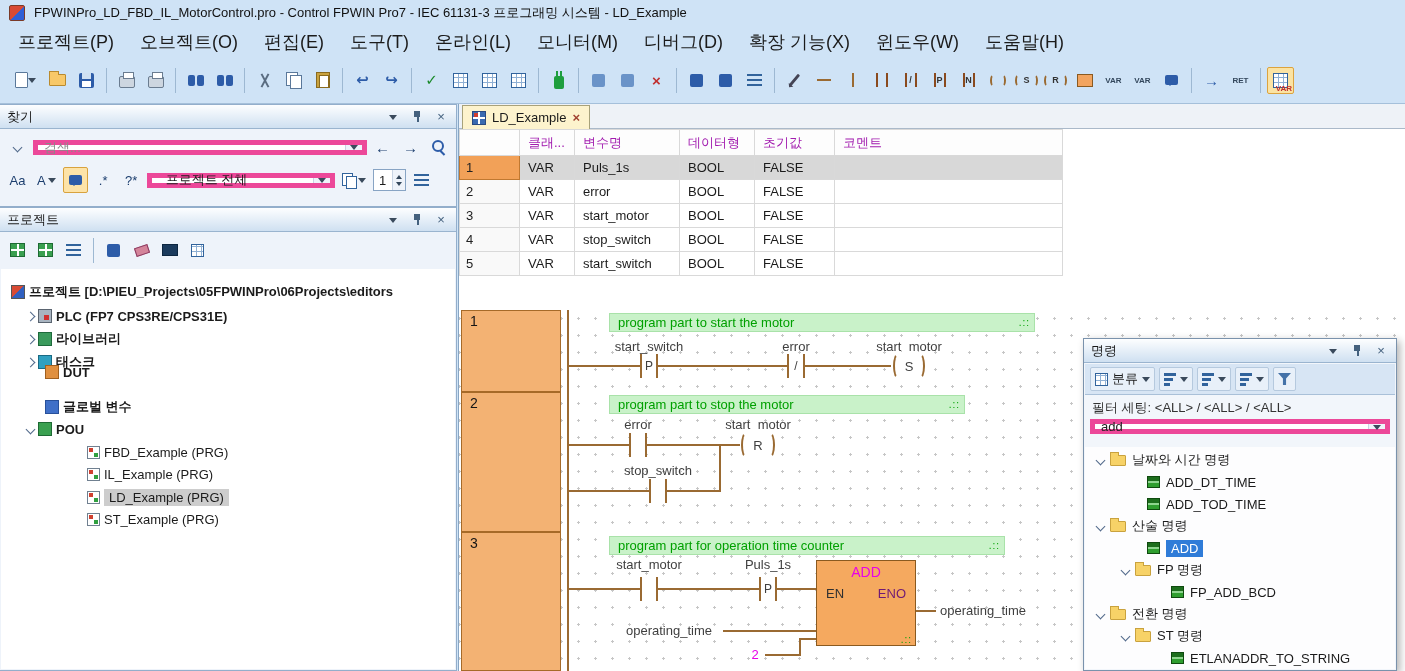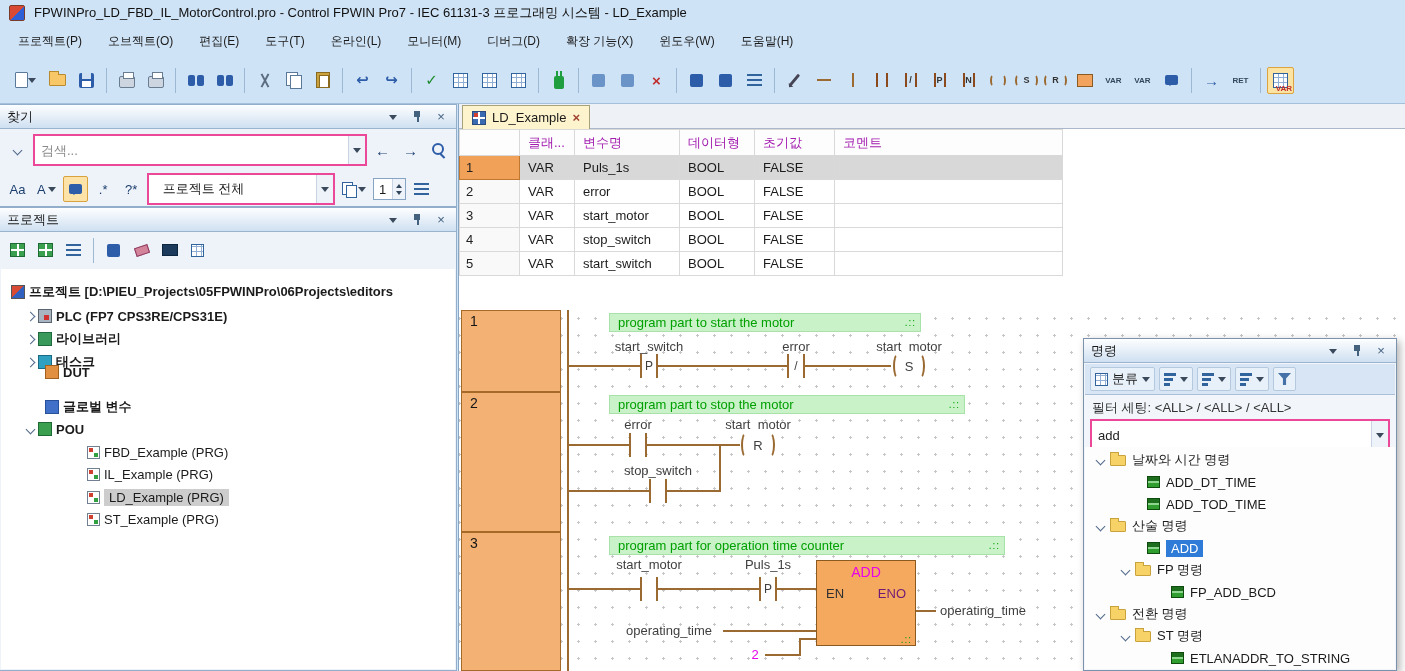--- a/index.html
+++ b/index.html
@@ -5,21 +5,21 @@
 *{box-sizing:border-box;margin:0;padding:0}
 html,body{width:1405px;height:671px}
 body{font-family:"Liberation Sans","DejaVu Sans",sans-serif;font-size:13px;color:#1b1b1b;background:#cfe3f6;position:relative;overflow:hidden}
 .abs{position:absolute}
 
 
 .titlebar{left:0;top:0;width:1405px;height:26px;display:flex;align-items:center;gap:9px;padding-left:9px}
 .appicon{width:16px;height:16px;border:1px solid #7a3a28;border-radius:2px;background:linear-gradient(135deg,#d84a34 0 50%,#2f5fd6 50% 100%);flex:none}
 .title-text{font-size:13px;color:#111}
 .menubar{left:0;top:26px;width:1405px;height:31px;display:flex;align-items:center;padding-left:5px}
-.mi{padding:5px 13px;font-size:12px;cursor:default;white-space:nowrap}
+.mi{padding:5px 13px;font-size:18px;cursor:default;white-space:nowrap}
 .toolbar{left:0;top:57px;width:1405px;height:47px;display:flex;align-items:center;gap:2px;padding:0 8px;border-bottom:1px solid #a5c0da}
 .tb{width:27px;height:27px;display:flex;align-items:center;justify-content:center;border-radius:2px;position:relative;font-size:15px;flex:none}
 .tb.wide{width:34px}
 .tb.sel{background:#fbe3a3;border:1px solid #dca33e}
 .tsep{width:1px;height:25px;background:#9db8d2;margin:0 4px;flex:none}
 .blue{color:#2d5ca8}.green{color:#1a8a2a}.red{color:#c03030}.dark{color:#33475c}.f8{font-size:8px;font-weight:bold}
 .b{font-weight:bold}
 
 
 .tri{width:0;height:0;border:4px solid transparent;border-top:5px solid #3a4a5c;display:inline-block;margin-top:5px;flex:none}
@@ -85,21 +85,21 @@
 .ic-pages::before{left:0;top:0}.ic-pages::after{left:4px;top:3px}
 
 
 .panel{background:#eef3fa;border:1px solid #93aecb;border-left:none}
 .panel-header{height:24px;background:linear-gradient(#fdfeff,#cfe0f1);border-bottom:1px solid #9ab4cf;display:flex;align-items:center;gap:8px;padding:0 7px}
 .ph-title{flex:1;font-size:13px;color:#1a1a1a}
 .ph-ico{width:16px;height:16px;display:flex;align-items:center;justify-content:center;color:#44617e;font-size:13px;line-height:16px}
 .frow{display:flex;align-items:center;gap:3px;padding:0 5px}
 .fsb{height:26px;min-width:25px;display:flex;align-items:center;justify-content:center;gap:2px;border:1px solid transparent;border-radius:2px;font-size:13px;color:#1c3e6e;padding:0 3px}
 .fsb.on{background:#fde3a8;border-color:#d8a23e}
-.combo{display:flex;align-items:center;background:#fff;border:2px solid #ec4899;height:32px}
+.combo{display:flex;align-items:center;background:#fff;border:5px solid #ec4899;height:15px}
 .combo input{border:none;outline:none;flex:1;padding:0 6px;font:inherit;background:transparent;color:#222;min-width:0}
 .combo input::placeholder{color:#8a8a8a}
 .combo .combo-text{flex:1;padding:0 14px;white-space:nowrap;overflow:hidden}
 .cbtn{width:17px;height:100%;display:flex;align-items:center;justify-content:center;border-left:1px solid #c8d4e4;background:#eef3fa}
 .spin{display:flex;border:1px solid #88a4c4;background:#fff;height:22px;align-items:stretch}
 .spin .v{width:18px;display:flex;align-items:center;justify-content:center}
 .spin .ud{display:flex;flex-direction:column;justify-content:space-around;border-left:1px solid #c8d4e4;width:13px;align-items:center;background:#eef3fa}
 
 
 .ptree{position:absolute;left:1px;right:1px;top:61px;bottom:1px;background:#fff;overflow:hidden}
@@ -565,21 +565,21 @@
       <td>FALSE</td>
       <td></td>
     </tr>
   </tbody>
     </table>
 
   <div class="ladder">
     <div class="wv" style="left:108px;top:6px;height:361px"></div>
 
     <div class="netnum" style="top:6px;height:82px">1</div>
-    <div class="ncomment" style="left:150px;top:9px;width:312px">
+    <div class="ncomment" style="left:150px;top:9px;width:426px">
         <span>program part to start the motor</span>
         <span class="grip">.::</span>
       </div>
     <div class="llabel" style="left:130px;top:35px;width:120px">start_switch</div>
     <div class="llabel" style="left:297px;top:35px;width:80px">error</div>
     <div class="llabel" style="left:390px;top:35px;width:120px">start_motor</div>
     <div class="wh" style="left:108px;top:61px;width:73px"></div>
     <div class="contact" style="left:181px;top:50px">
         <i class="cb"></i>
         <span class="cm">P</span>

